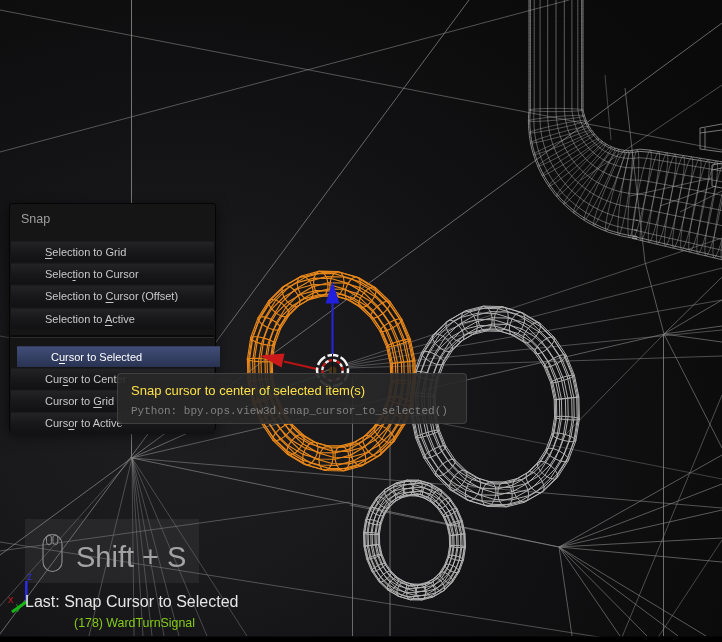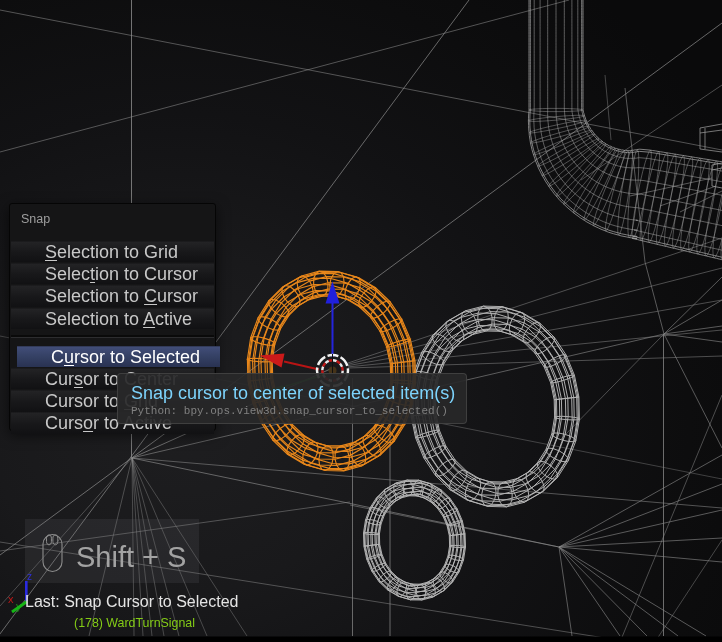--- a/index.html
+++ b/index.html
@@ -6,29 +6,29 @@
   font-family:"Liberation Sans",sans-serif;}
 #scene{position:absolute;left:0;top:0;}
 #menu{position:absolute;left:9px;top:203px;width:205px;height:226px;
   background:#151516;border:1px solid #050505;border-radius:3px;
   box-shadow:0 4px 14px rgba(0,0,0,0.6);}
 #menutitle{position:absolute;left:11px;top:8px;font-size:12.5px;color:#9e9e9e;}
 .mrow{position:absolute;left:1px;width:203px;height:21.5px;
   background:linear-gradient(#232325,#18181a 50%,#111113);
   border-top:1px solid rgba(255,255,255,0.045);
   box-sizing:border-box;
-  font-size:18px;color:#c8c8c8;padding-left:34px;line-height:21px;}
+  font-size:11px;color:#c8c8c8;padding-left:34px;line-height:21px;}
 .mrow.hi{background:linear-gradient(#414d78,#344063 50%,#293252);color:#fff;margin-left:6px;}
 .u{text-decoration:underline;text-underline-offset:2px;}
 #msep{position:absolute;left:1px;top:131px;width:203px;height:2px;
   background:#0a0a0a;border-bottom:1px solid #2d2d2f;}
 #tooltip{position:absolute;left:117px;top:373px;width:350px;height:51px;
   background:rgba(40,40,41,0.92);border:1px solid rgba(100,100,100,0.4);
   border-radius:4px;box-sizing:border-box;}
-#tt1{position:absolute;left:13px;top:9px;font-size:18px;color:#7dd3fc;}
+#tt1{position:absolute;left:13px;top:9px;font-size:13px;color:#fde047;}
 #tt2{position:absolute;left:13px;top:31px;font-size:11px;color:#808080;
   font-family:"Liberation Mono",monospace;letter-spacing:0px;}
 #shiftbox{position:absolute;left:25px;top:519px;width:174px;height:64px;
   background:rgba(110,110,118,0.16);}
 #shifttxt{position:absolute;left:76px;top:541px;font-size:29px;color:#a3a3a3;}
 #lasttxt{position:absolute;left:25px;top:593px;font-size:16px;color:#e4e4e4;}
 #sigtxt{position:absolute;left:74px;top:616px;font-size:12.4px;color:#84cc16;}
 </style></head>
 <body>
 <div id="stage">

